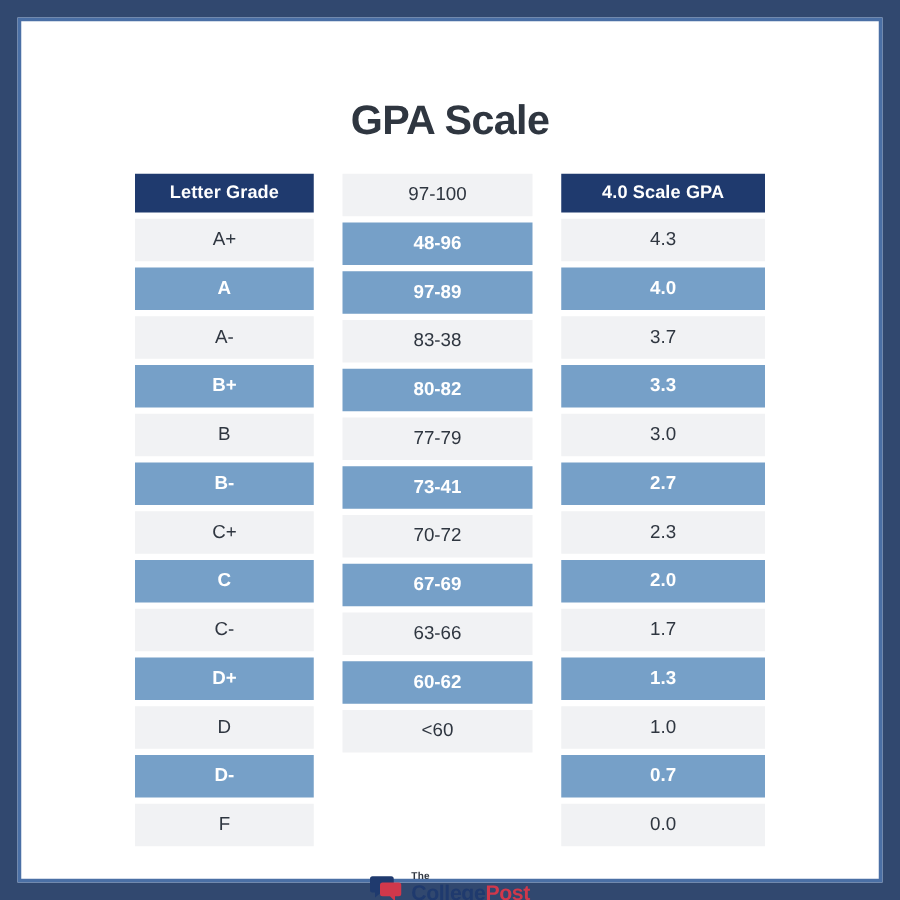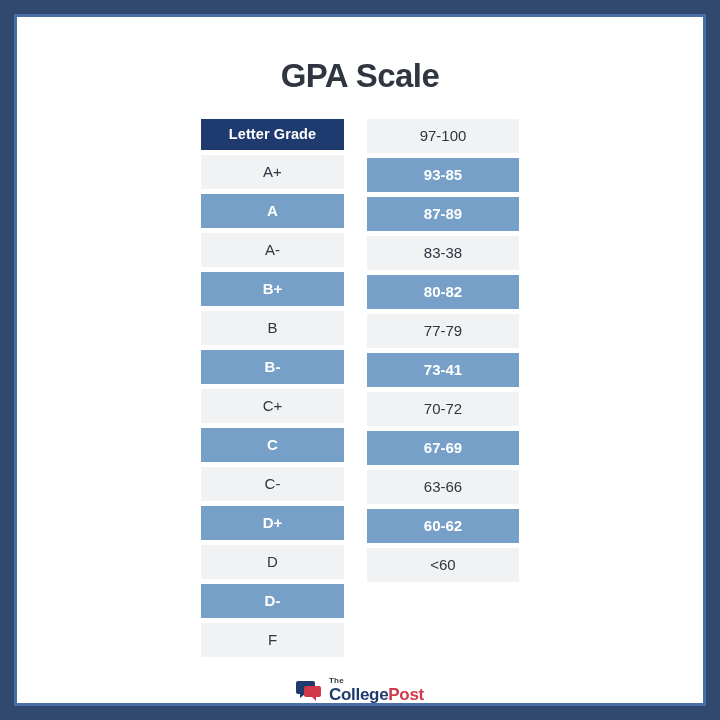--- a/index.html
+++ b/index.html
@@ -30,21 +30,21 @@
     border: 3px solid #4a6fa5;
     display: flex;
     flex-direction: column;
     align-items: center;
   }
   .title {
     font-size: 33px;
     font-weight: bold;
     color: #2f3640;
     letter-spacing: -0.5px;
-    margin-top: 40px;
+    margin-top: 60px;
     margin-bottom: 24px;
   }
   .table-wrap {
     display: flex;
     gap: 23px;
   }
   .col {
     display: flex;
     flex-direction: column;
     gap: 5px;
@@ -133,33 +133,49 @@
         <div class="cell blue">C</div>
         <div class="cell light">C-</div>
         <div class="cell blue">D+</div>
         <div class="cell light">D</div>
         <div class="cell blue">D-</div>
         <div class="cell light">F</div>
       </div>
 
       <div class="col col-pct">
         <div class="cell light">97-100</div>
-        <div class="cell blue">93-85</div>
-        <div class="cell blue">87-89</div>
+        <div class="cell blue">48-96</div>
+        <div class="cell blue">97-89</div>
         <div class="cell light">83-38</div>
         <div class="cell blue">80-82</div>
         <div class="cell light">77-79</div>
         <div class="cell blue">73-41</div>
         <div class="cell light">70-72</div>
         <div class="cell blue">67-69</div>
         <div class="cell light">63-66</div>
         <div class="cell blue">60-62</div>
         <div class="cell light">&lt;60</div>
       </div>
 
+      <div class="col col-gpa">
+        <div class="head-cell">4.0 Scale GPA</div>
+        <div class="cell light">4.3</div>
+        <div class="cell blue">4.0</div>
+        <div class="cell light">3.7</div>
+        <div class="cell blue">3.3</div>
+        <div class="cell light">3.0</div>
+        <div class="cell blue">2.7</div>
+        <div class="cell light">2.3</div>
+        <div class="cell blue">2.0</div>
+        <div class="cell light">1.7</div>
+        <div class="cell blue">1.3</div>
+        <div class="cell light">1.0</div>
+        <div class="cell blue">0.7</div>
+        <div class="cell light">0.0</div>
+      </div>
     </div>
 
     <div class="footer">
       <div class="logo-mark">
         <svg width="26" height="24" viewBox="0 0 26 24" xmlns="http://www.w3.org/2000/svg">
           <path d="M2 2 h15 a2 2 0 0 1 2 2 v9 a2 2 0 0 1 -2 2 h-8 l-5 4 v-4 h-2 a2 2 0 0 1 -2 -2 v-9 a2 2 0 0 1 2 -2 z" fill="#1f3a6e"></path>
           <path d="M10 7 h13 a2 2 0 0 1 2 2 v7 a2 2 0 0 1 -2 2 h-3 v4 l-4 -4 h-6 a2 2 0 0 1 -2 -2 v-7 a2 2 0 0 1 2 -2 z" fill="#d1384b"></path>
         </svg>
       </div>
       <div class="logo-text">

